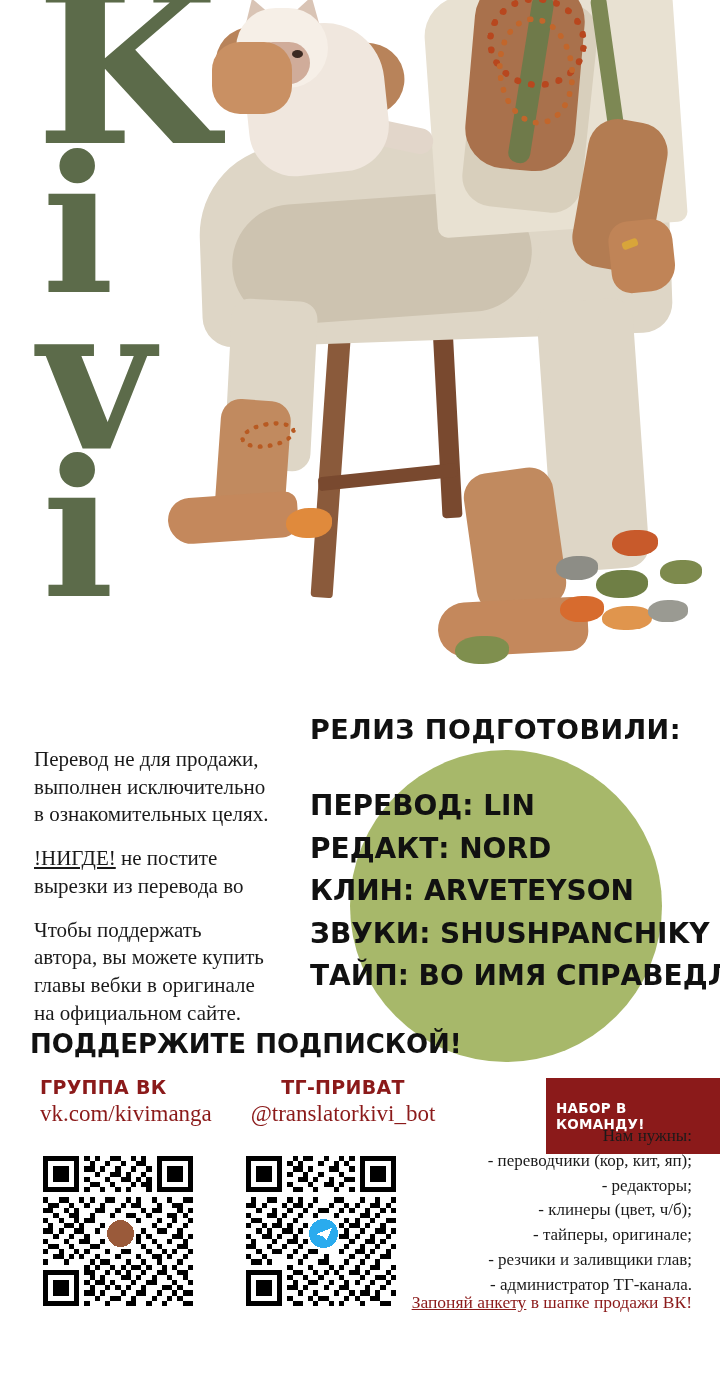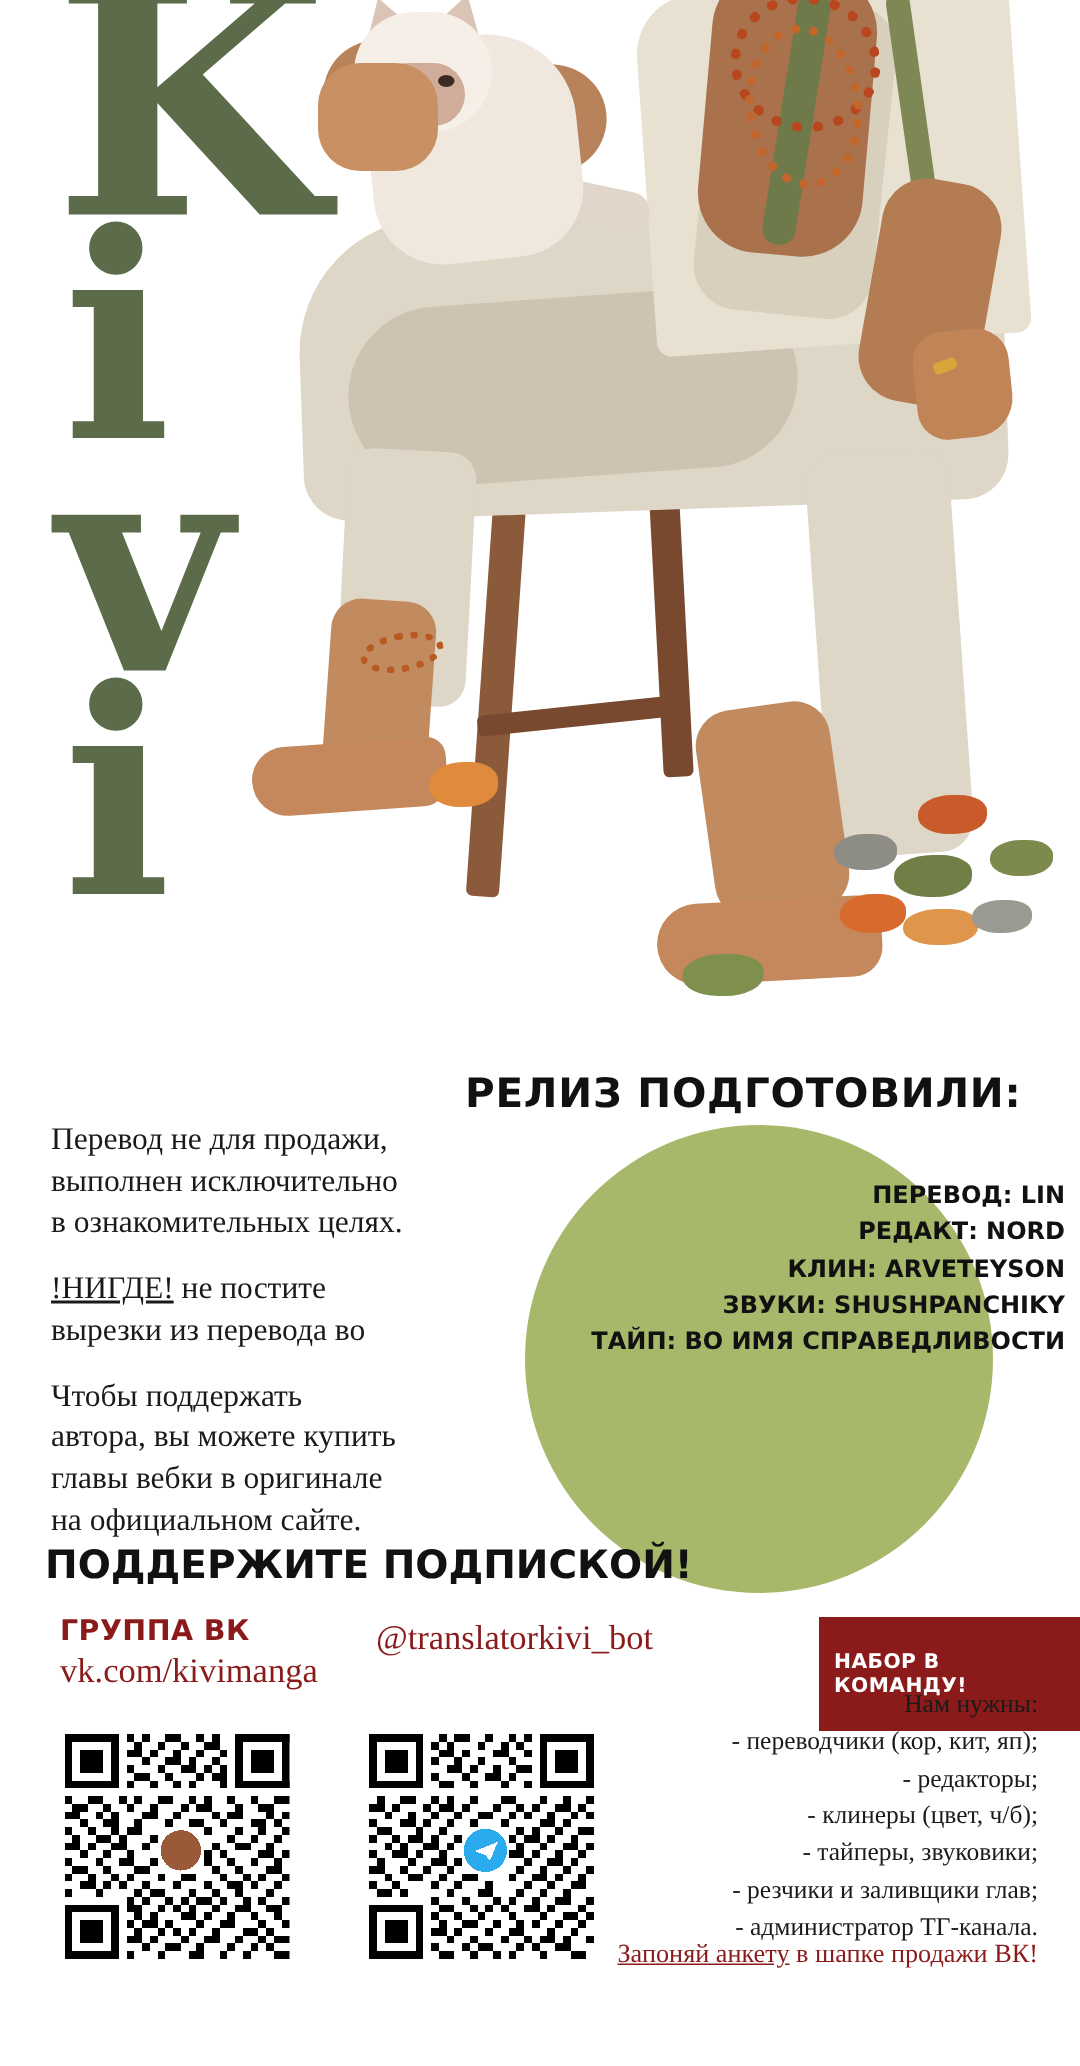--- a/index.html
+++ b/index.html
@@ -208,21 +208,21 @@
     position:absolute; left:310px; top:24px;
     font-family:"DejaVu Sans", sans-serif; font-weight:700;
     font-size:27px; color:#111; letter-spacing:0.5px;
   }
 
   .credit-list {
     position:absolute; left:310px; top:95px; width:400px;
   }
   .credit-line {
     font-family:"DejaVu Sans", sans-serif; font-weight:700;
-    font-size:16px; color:#111; line-height:1.52; white-space:nowrap;text-align:right;
+    font-size:28px; color:#111; line-height:1.52; white-space:nowrap;
   }
 
   .disclaimer {
     position:absolute; left:34px; top:56px; width:262px;
     font-size:21px; line-height:1.32; color:#1a1a1a;
   }
   .disclaimer p { margin-bottom:16px; }
   .u { text-decoration:underline;text-align:center; }
 
   .support-title {
@@ -360,20 +360,21 @@
   </div>
 
   <div class="support-title">ПОДДЕРЖИТЕ ПОДПИСКОЙ!</div>
 
   <div class="link-col-1">
     <div class="link-head">ГРУППА ВК</div>
     <div class="link-url">vk.com/kivimanga</div>
   </div>
 
   <div class="link-col-2">
+    <div class="link-head">ТГ-ПРИВАТ</div>
     <div class="link-url">@translatorkivi_bot</div>
   </div>
 
   <svg class="qr qr1" viewBox="0 0 29 29" shape-rendering="crispEdges">
     <rect width="29" height="29" fill="#fff"></rect>
     <g fill="#000">
       <rect x="0" y="0" width="7" height="1"></rect>
         <rect x="0" y="6" width="7" height="1"></rect>
       <rect x="0" y="0" width="1" height="7"></rect>
         <rect x="6" y="0" width="1" height="7"></rect>
@@ -813,21 +814,21 @@
     <path d="M13.6 15.1 L16.6 13.9 L15.6 16.3 L15.0 15.6 Z" fill="#fff"></path>
   </svg>
 
   <div class="recruit-badge">НАБОР В КОМАНДУ!</div>
 
   <div class="recruit-body">
     <div>Нам нужны:</div>
     <div>- переводчики (кор, кит, яп);</div>
     <div>- редакторы;</div>
     <div>- клинеры (цвет, ч/б);</div>
-    <div>- тайперы, звуковики;</div>
+    <div>- тайперы, оригинале;</div>
     <div>- резчики и заливщики глав;</div>
     <div>- администратор ТГ-канала.</div>
   </div>
 
   <div class="recruit-cta">
     <span class="u">Запоняй анкету</span><span> в шапке продажи ВК!</span>
   </div>
 
 </div>
 

